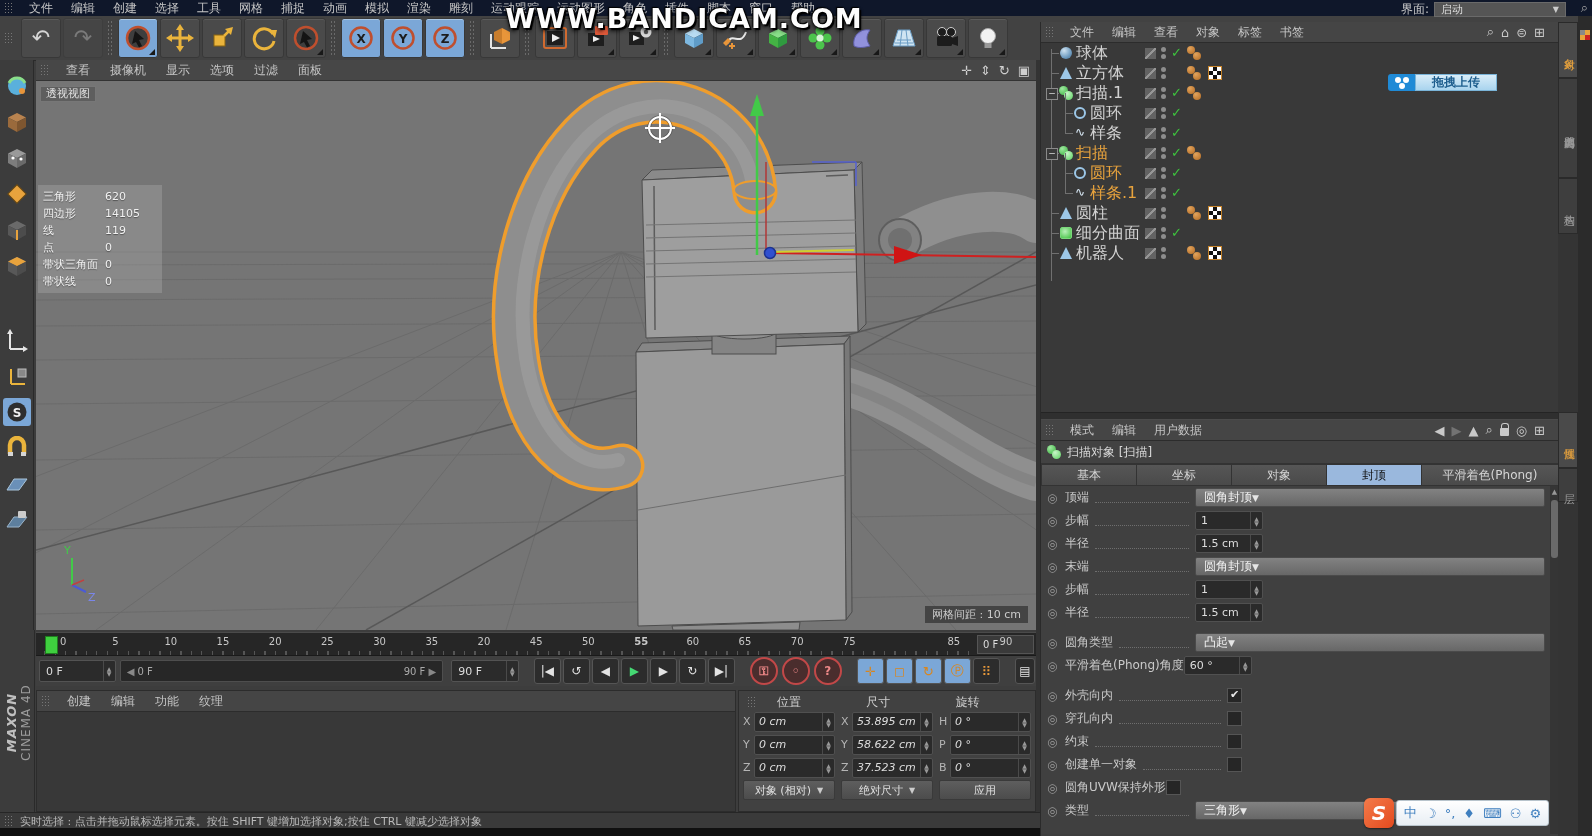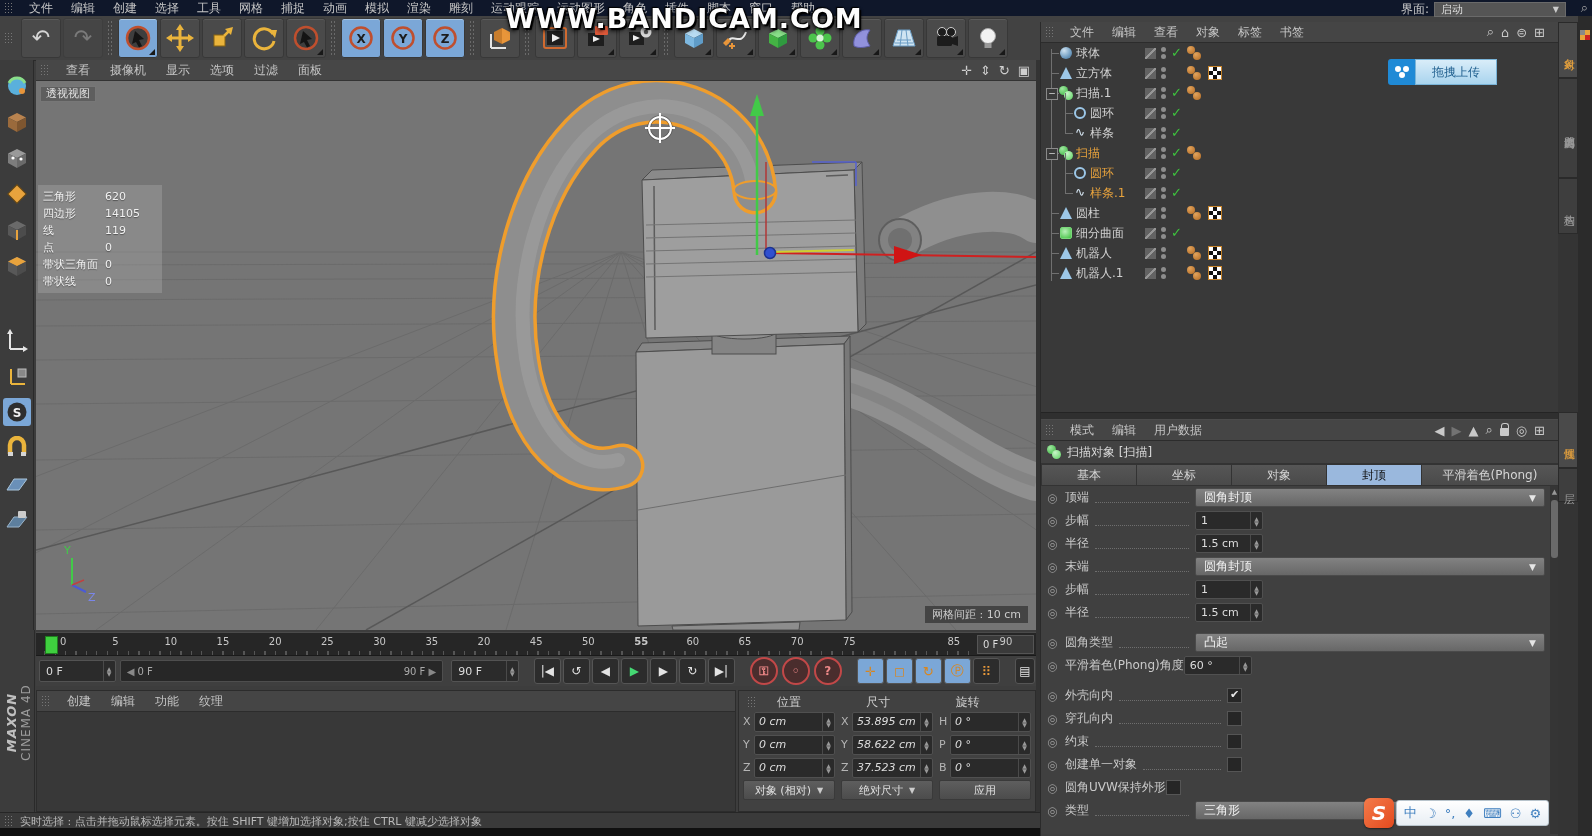--- a/index.html
+++ b/index.html
@@ -96,21 +96,21 @@
   #statusbar{left:0;top:812px;width:1592px;height:16px;background:#3a3a3a;border-top:1px solid #262626;
       display:flex;align-items:center;font-size:11px;color:#b8b8b8;}
   #blackstrip{left:0;top:828px;width:1592px;height:8px;background:#101010;}
   
   #rightpanel{left:1040px;top:22px;width:518px;height:814px;background:#3e3e3e;border-left:1px solid #2a2a2a;}
   .pmenu{height:20px;background:#454545;border-bottom:1px solid #2c2c2c;display:flex;align-items:center;position:relative;}
   .pmenu .mi{padding:0 9px;color:#c5c5c5;}
   .pico{position:absolute;top:0;height:20px;display:flex;align-items:center;gap:7px;color:#c9c9c9;font-size:13px;}
   #omtree{position:relative;height:369px;background:#393939;overflow:hidden;}
   .orow{position:relative;height:20px;display:flex;align-items:center;}
-  .orow .nm{font-size:12px;color:#d2d2d2;margin-left:3px;}
+  .orow .nm{font-size:16px;color:#d2d2d2;margin-left:3px;}
   .orow.sel .nm{color:#e8a33d;}
   .rail{position:absolute;border-left:1px solid #707070;}
   .conn{position:absolute;height:1px;background:#707070;}
   .expander{position:absolute;left:5px;top:5px;width:10px;height:10px;background:#3a3a3a;border:1px solid #8a8a8a;
      color:#ddd;font-size:9px;line-height:8px;text-align:center;z-index:2;}
   .lchip{position:absolute;left:104px;top:5px;width:11px;height:11px;background:#636363;
      background-image:linear-gradient(135deg,transparent 42%,#969696 42%,#969696 58%,transparent 58%);}
   .vdots{position:absolute;left:120px;top:4px;width:5px;height:12px;display:flex;flex-direction:column;justify-content:space-between;}
   .vdots i{width:5px;height:5px;border-radius:50%;background:#8d8d8d;}
   .echk{position:absolute;left:130px;top:2px;color:#3ec53e;font-weight:bold;font-size:13px;}
@@ -133,40 +133,40 @@
   .amtab.wide{flex:1;}
   #ambody{position:relative;height:348px;background:#404040;overflow:hidden;}
   #amsection{height:18px;background:#303030;color:#e2e2e2;font-weight:bold;display:flex;align-items:center;
      padding-left:8px;border-bottom:1px solid #262626;}
   .arow{display:flex;align-items:center;height:23px;padding:0 14px 0 6px;}
   .arow.gap{margin-top:7px;}
   .knob{color:#9a9a9a;font-size:12px;width:18px;}
   .albl{color:#c9c9c9;white-space:nowrap;}
   .leader{flex:0 1 auto;border-bottom:1px dotted #6e6e6e;height:9px;margin:0 6px;min-width:0;}
   .adrop{flex:1;height:17px;background:linear-gradient(#828282,#676767);border:1px solid #4a4a4a;border-radius:2px;
-     color:#f2f2f2;font-size:12px;display:flex;align-items:center;justify-content:space-between;padding:0 8px;}
+     color:#f2f2f2;font-size:12px;display:flex;align-items:center;justify-content:flex-start;padding:0 8px;}
   .adrop .car{color:#e5e5e5;font-size:9px;}
   .aspin{width:66px;height:17px;background:#2a2a2a;border:1px solid #505050;border-radius:2px;color:#ddd;
      display:flex;align-items:center;}
   .aspin .v{flex:1;padding:0 5px;font-size:11px;}
   .acheck{width:13px;height:13px;background:#262626;border:1px solid #555;color:#e8e8e8;font-size:11px;
      line-height:12px;text-align:center;}
   #amscroll{position:absolute;right:0;top:0;width:9px;height:348px;background:#353535;}
   #amscroll .thumb{position:absolute;left:1px;top:14px;width:7px;height:58px;background:#6a6a6a;border-radius:3px;}
   #amscroll .up{position:absolute;left:0;top:0;width:9px;height:12px;color:#999;font-size:7px;text-align:center;line-height:12px;}
   
   #rtabs{left:1558px;top:22px;width:20px;height:814px;background:#343434;}
   .rtab{writing-mode:vertical-rl;display:flex;align-items:center;justify-content:center;width:20px;
      font-size:11px;color:#9a9a9a;background:#3e3e3e;border:1px solid #2a2a2a;box-sizing:border-box;padding:6px 0;}
   .rtab.active{color:#e8a33d;background:#4a4a4a;}
   #faredge{left:1578px;top:16px;width:14px;height:820px;background:#2b2b2b;}
   #faredge .chip{position:absolute;left:2px;top:14px;width:10px;height:10px;
      background:conic-gradient(#e8a33d 0 25%,#c22 25% 50%,#e8a33d 50% 75%,#888 75%);}
   
-  #upload{left:1388px;top:59px;height:26px;display:flex;z-index:30;}
+  #upload{left:1388px;top:74px;height:17px;display:flex;z-index:30;font-weight:bold;}
   #upload .uico{width:27px;background:#1f8ad6;border-radius:3px 0 0 3px;display:flex;align-items:center;justify-content:center;}
   #upload .ulbl{width:80px;background:linear-gradient(#d9edf9,#a9d4ee);border:1px solid #7ab4d8;color:#1d5d8d;
      font-size:12px;display:flex;align-items:center;justify-content:center;}
   #sogou{left:1364px;top:799px;height:28px;display:flex;align-items:center;z-index:30;}
   #slogo{width:30px;height:30px;background:linear-gradient(135deg,#f47b4a,#e34a1e);border-radius:6px;color:#fff;
      font-weight:bold;font-size:20px;font-style:italic;display:flex;align-items:center;justify-content:center;
      box-shadow:0 1px 2px rgba(0,0,0,.5);}
   #sbar{height:24px;background:linear-gradient(#fff,#e8eef4);border:1px solid #b8c4cc;border-radius:3px;
      display:flex;align-items:center;padding:0 7px;gap:8px;margin-left:2px;}
   #sbar span{color:#3f7fbf;font-size:13px;}
@@ -981,37 +981,20 @@
             <i></i>
           </span>
           <span class="tags">
             <span class="tag-phong">
               <i></i>
               <i></i>
             </span>
             <span class="tag-uvw"></span>
           </span>
         </div>
-        <div class="orow" style="padding-left: 18px;">
-          <span class="conn" style="left: 10px; top: 10px; width: 8px;"></span>
-          <span style="width: 12px; height: 12px; flex: 0 0 12px; margin: 1px; clip-path: polygon(50% 0px, 100% 100%, 0px 100%); background: rgb(156, 199, 232);"></span>
-          <span class="nm">机器人.1</span>
-          <span class="lchip"></span>
-          <span class="vdots">
-            <i></i>
-            <i></i>
-          </span>
-          <span class="tags">
-            <span class="tag-phong">
-              <i></i>
-              <i></i>
-            </span>
-            <span class="tag-uvw"></span>
-          </span>
-        </div>
       </div>
     <div id="splitter"></div>
     <div class="pmenu">
       <span class="grip"></span>
       <span id="am-items" style="display:flex;">
           <span class="mi">模式</span>
           <span class="mi">编辑</span>
           <span class="mi">用户数据</span>
         </span>
       <span class="pico" style="right:14px;" id="am-icons">

